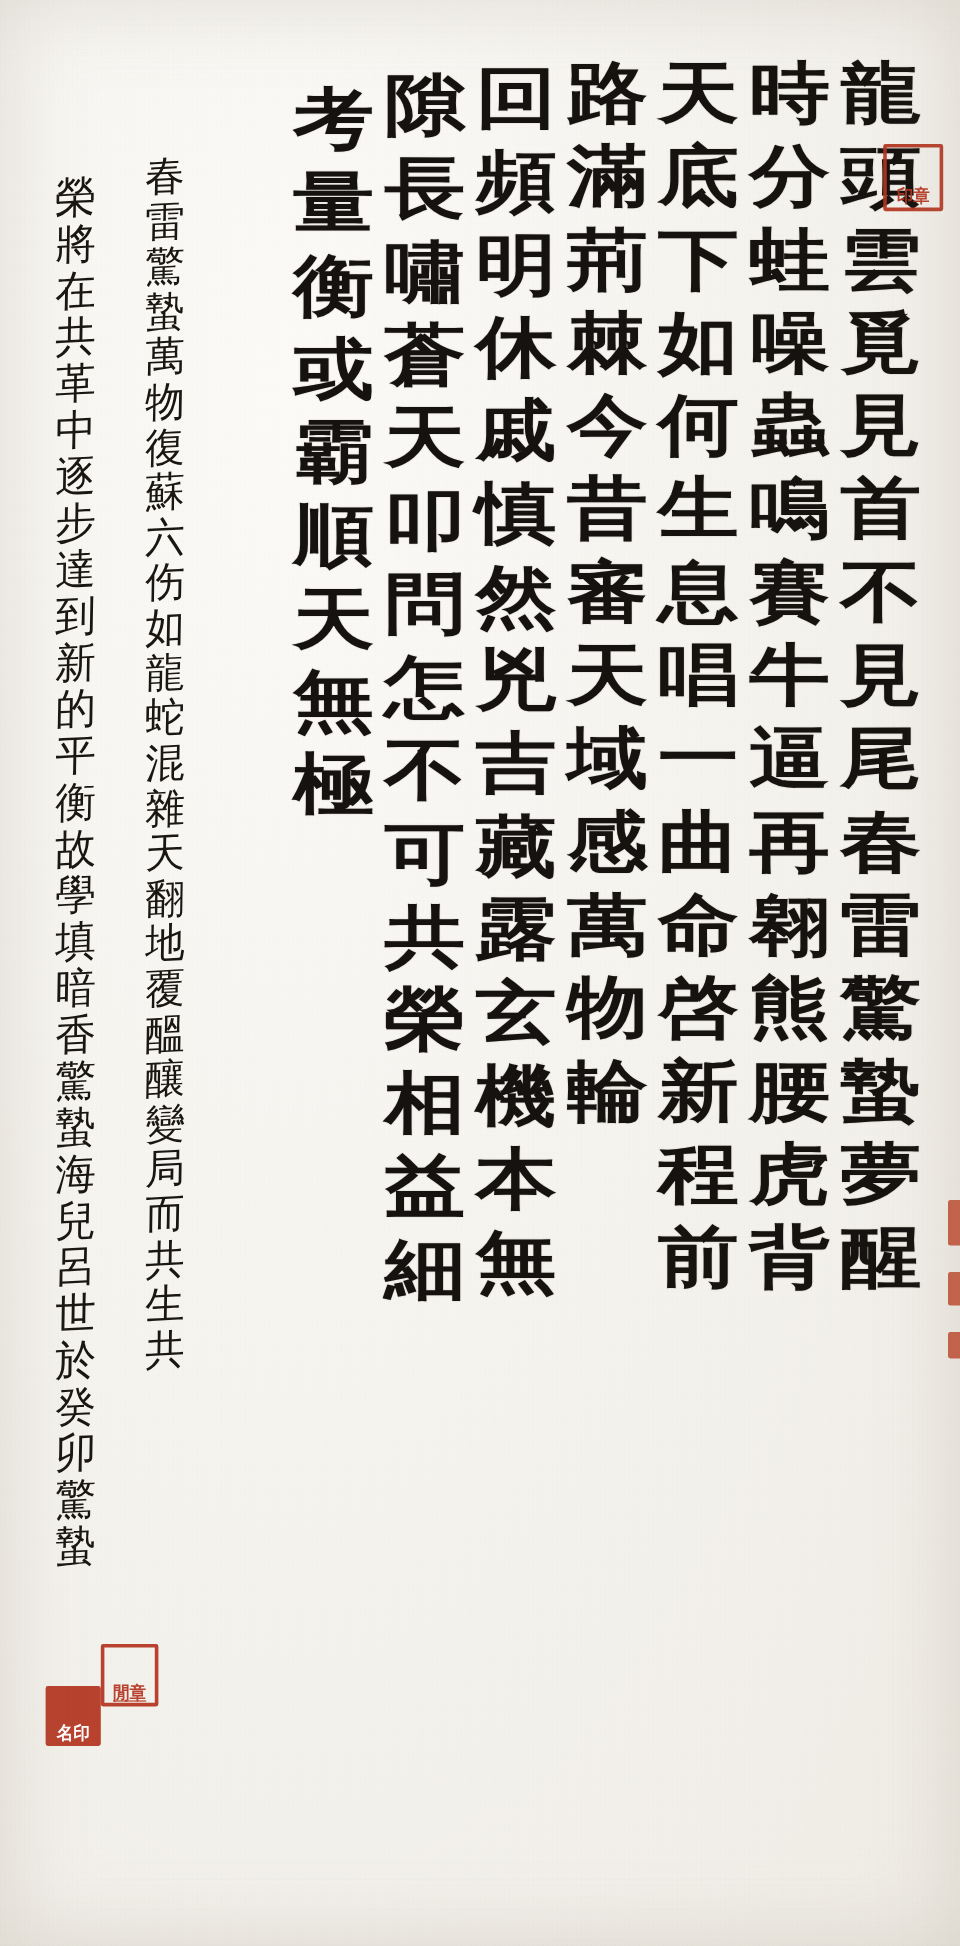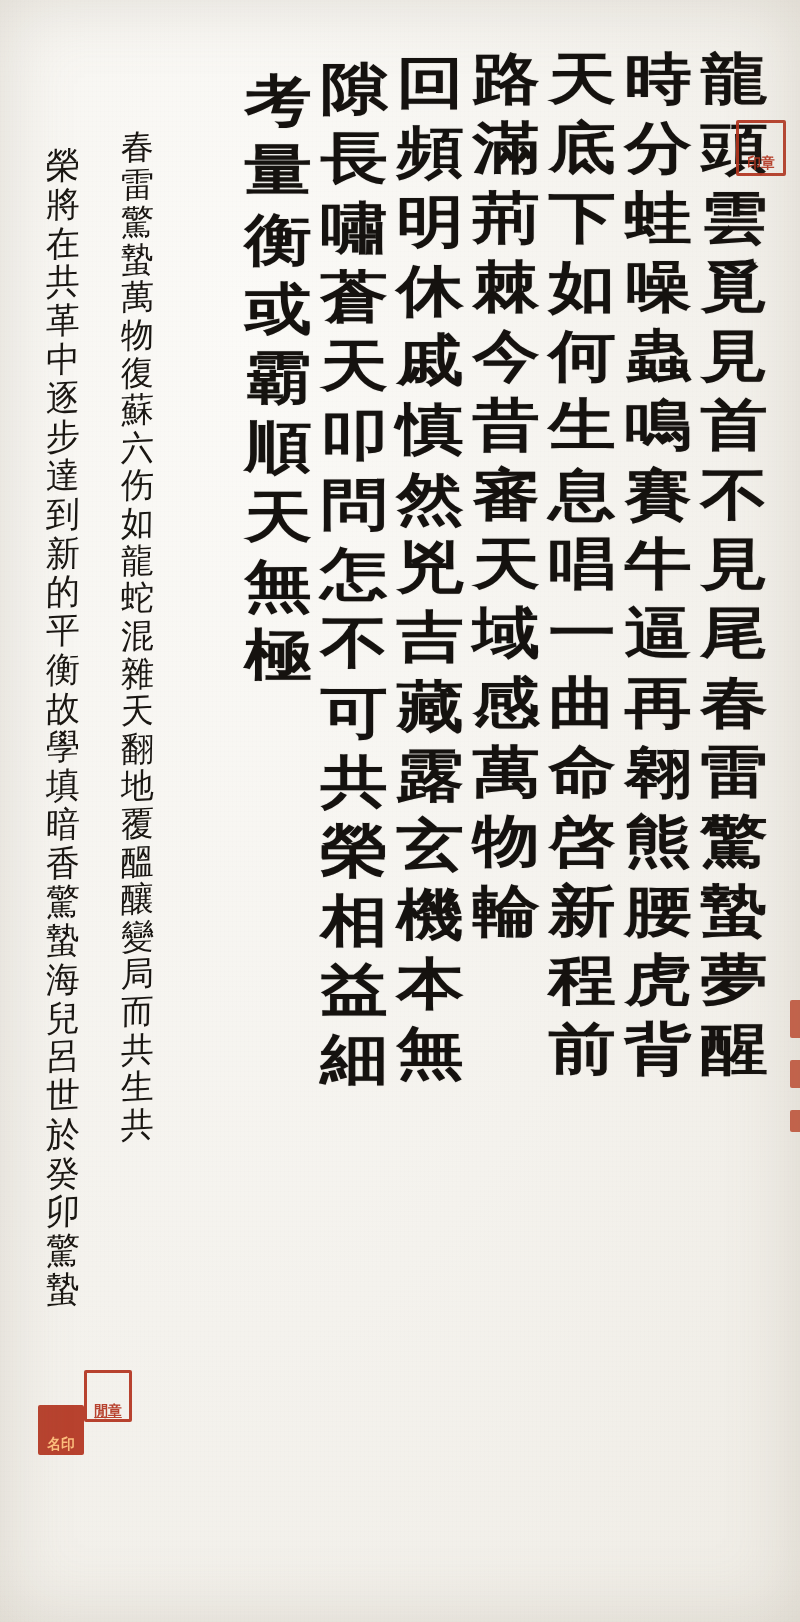--- a/index.html
+++ b/index.html
@@ -125,21 +125,21 @@
     font-size: 15px;
     padding: 2px;
   }
   .seal.bottom1 {
     left: 38px;
     top: 1405px;
     width: 40px;
     height: 44px;
     font-size: 15px;
     background: #b3341f;
-    color: #fdba74;
+    color: #ffffff;
     border-color: #b3341f;
   }
   .seal.bottom2 {
     left: 84px;
     top: 1370px;
     width: 42px;
     height: 46px;
     font-size: 15px;
     text-decoration: underline;
   }

